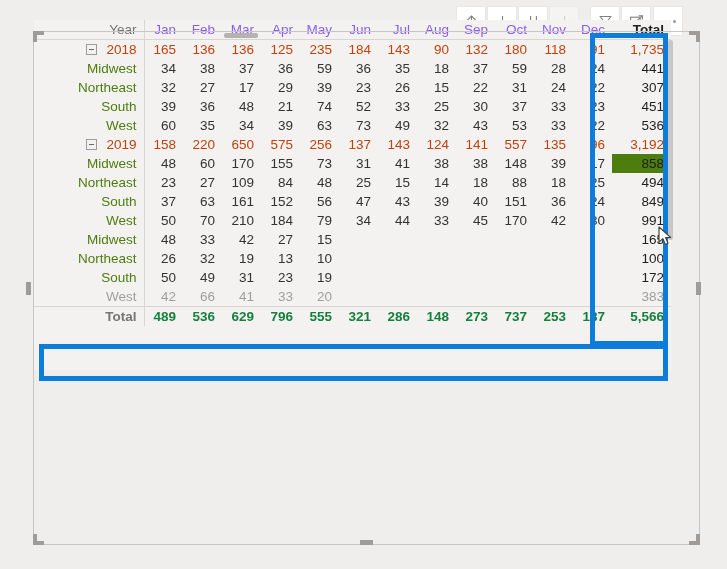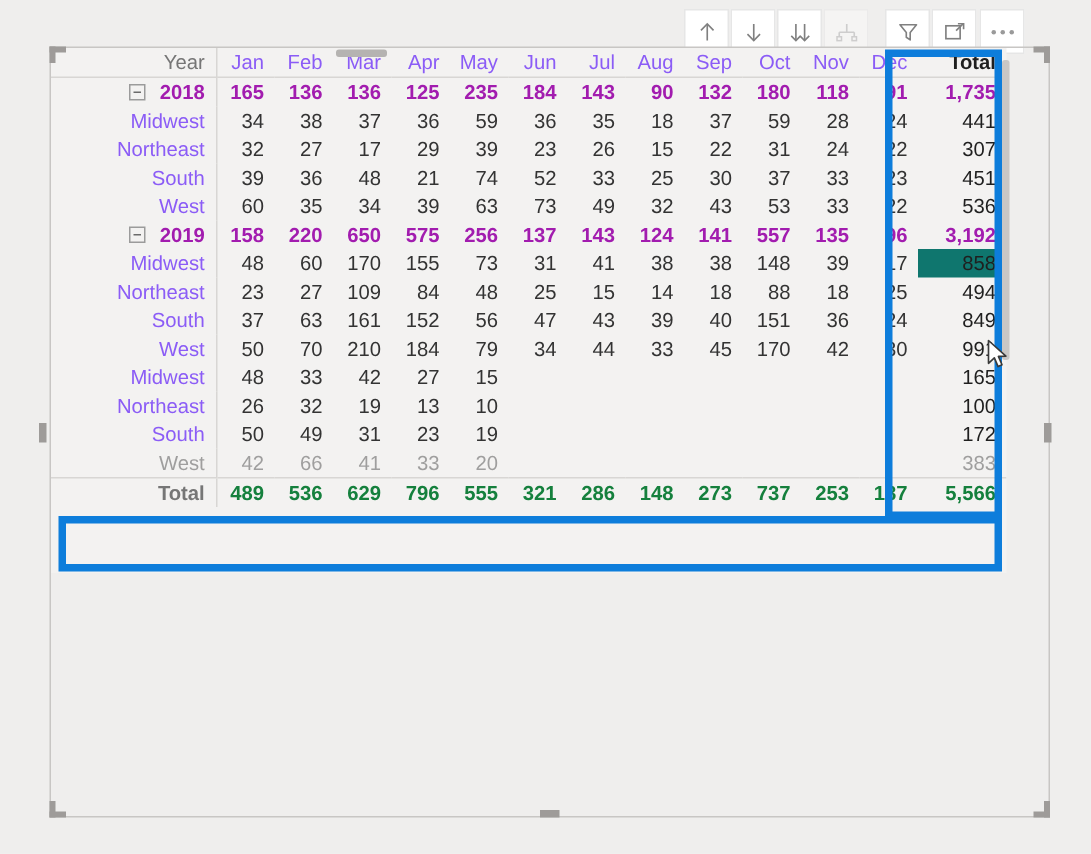--- a/index.html
+++ b/index.html
@@ -81,21 +81,21 @@
   
   .c-br::before { right:0; bottom:0; width: 11px; height: 4px; }
   .c-br::after  { right:0; bottom:0; width: 4px;  height: 11px; }
 
   .h-mid { width: 13px; height: 5px; }
   .v-mid { width: 5px; height: 13px; }
 
   
   .matrix {
     position: absolute;
-    left: 34px; top: 32px;
+    left: 34px; top: 20px;
     width: 637px; height: 350px;
     background: #f3f2f1;
     overflow: hidden;
   }
   table.mx {
     border-collapse: collapse;
     table-layout: fixed;
     width: 637px;
     font-size: 13.5px;
     color: #333333;
@@ -112,44 +112,44 @@
   th.hd {
     color: #8b5cf6;
     font-size: 13.5px;
     height: 23px; line-height: 23px;
     border-bottom: 1px solid #d8d6d4;
     font-weight: normal;
   }
   th.hd-year { text-align: left; padding-left: 9px; color:#767676; }
   td.rowhdr {
     text-align: left;
-    color: #8b5cf6;
+    color: #4d7c0f;
     border-right: 1px solid #d8d6d4;
     padding-left: 9px;
   }
   th.rowhdr-sp { border-right: 1px solid #d8d6d4; }
-  tr.level0 td.rowhdr, tr.level0 td.val { color: #a21caf; font-weight: bold; }
+  tr.level0 td.rowhdr, tr.level0 td.val { color: #c2410c; font-weight: normal; }
   tr.level0 td.rowhdr { padding-left: 9px; }
   td.rowhdr .ind { display:inline-block; width: 23px; }
   .expander {
     display: inline-block;
     width: 11px; height: 11px;
     border: 1px solid #9b9b9b;
     position: relative;
     margin-right: 9px;
     vertical-align: middle;
     background: #f3f2f1;
     top: -1px;
   }
   .expander::before {
     content: ""; position: absolute;
     left: 2px; top: 4px; width: 5px; height: 1px; background: #6b6b6b;
   }
   td.total-col { color: #1f1f1f; font-weight: bold; }
-  td.hover-cell { background: #0f766e; }
+  td.hover-cell { background: #4d7c0f; }
   tr.grand td { color: #15803d; font-weight: bold; border-top: 1px solid #d8d6d4; }
   tr.grand td.rowhdr { color:#767676; }
   tr.clip td { color: rgba(90,90,90,0.55); }
 
   
   .callout {
     position: absolute;
     border: 5px solid #0d7ddb;
     pointer-events: none;
   }

